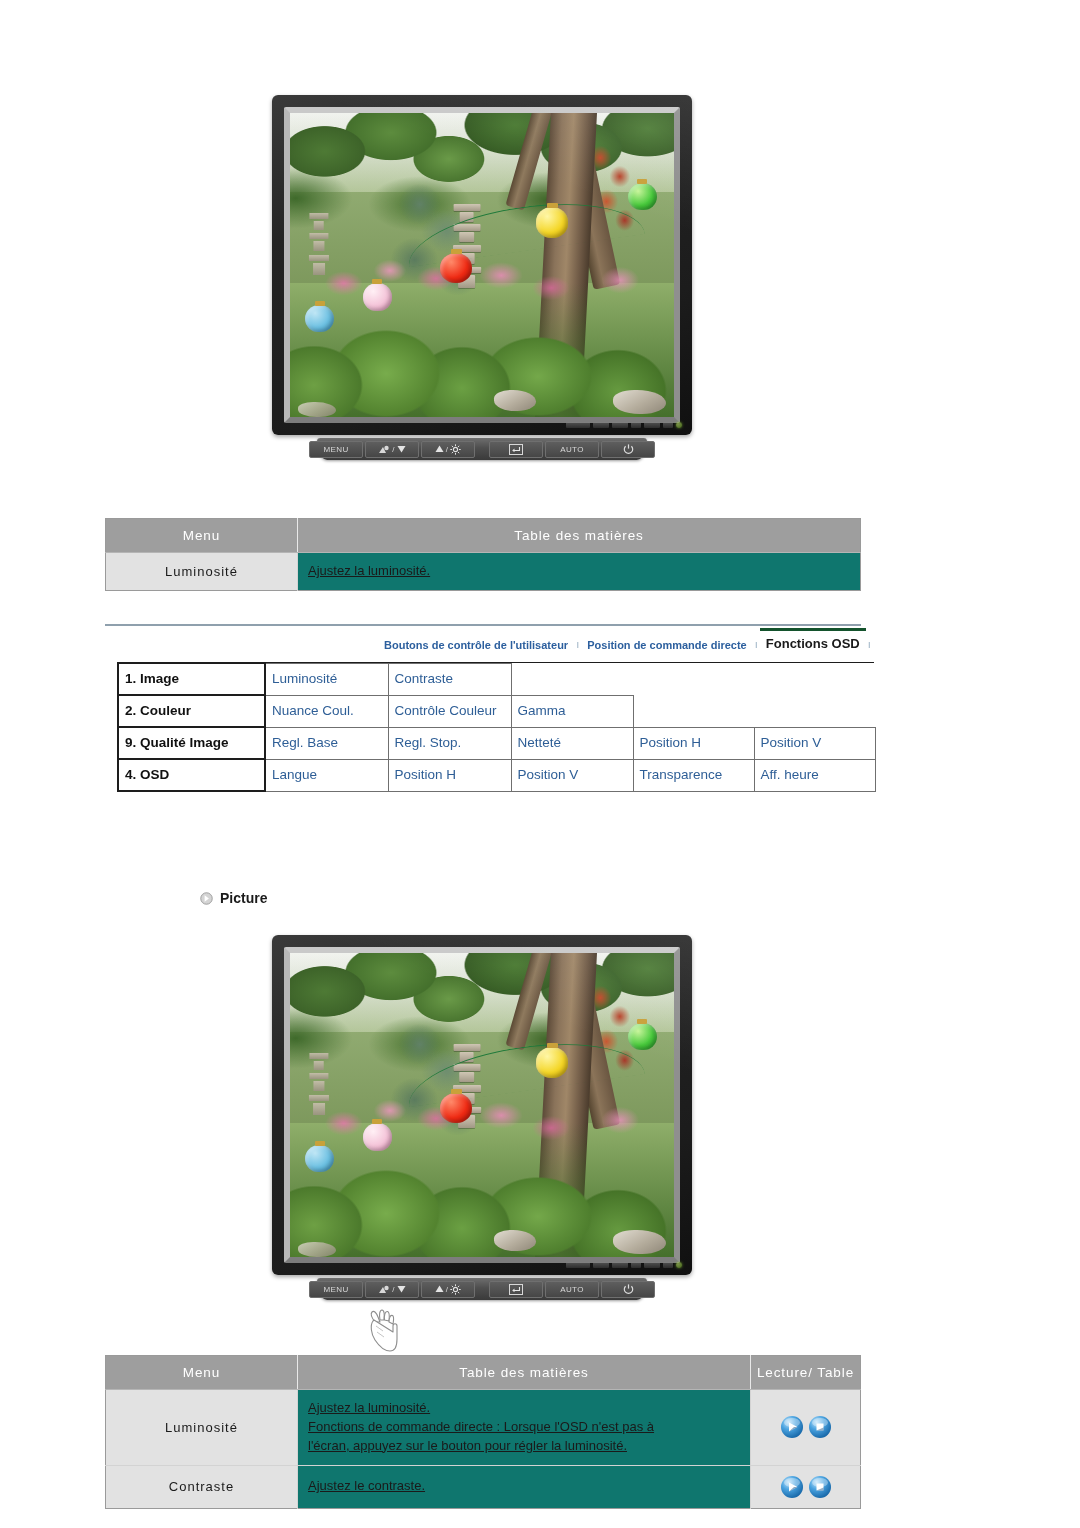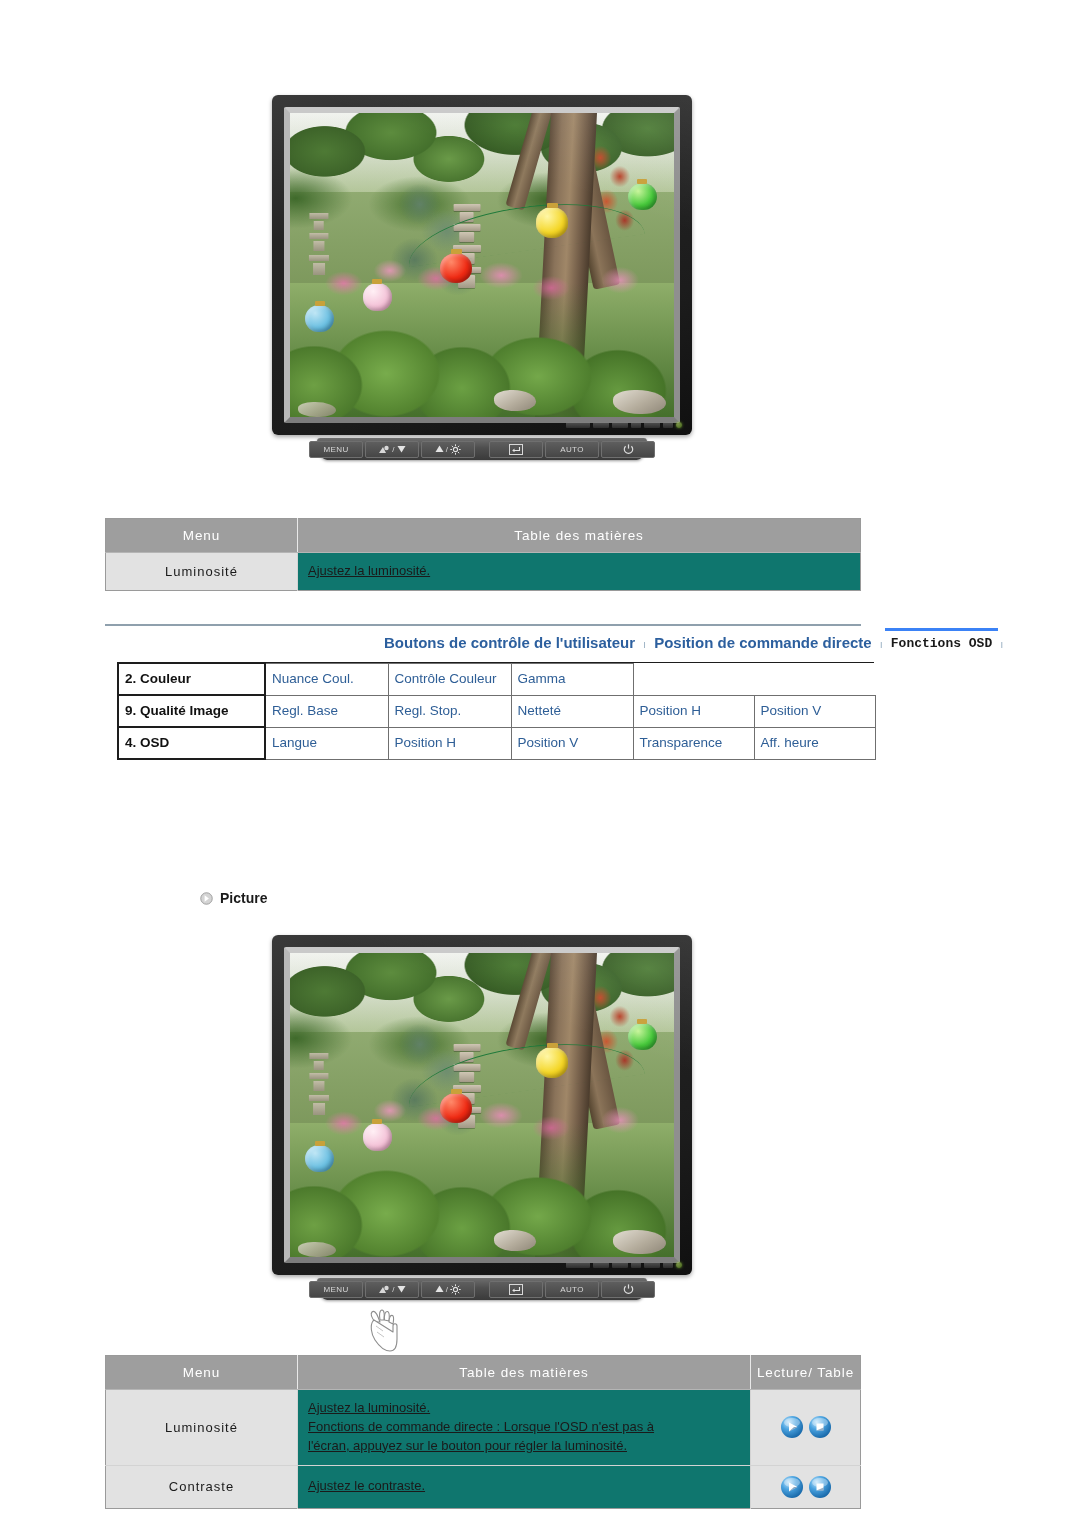--- a/index.html
+++ b/index.html
@@ -327,32 +327,31 @@
     align-items: flex-end;
     height: 30px;
   }
   .nav-rule {
     position: absolute;
     left: 0; top: 0;
     height: 2px;
     background: #8fa0ad;
   }
   .nav-item {
-    font-size: 15px;
+    font-size: 11px;
     color: #2c5f9e;
     padding: 7px 6px 3px;
     white-space: nowrap;
     font-weight: bold;
   }
   .nav-item.active {
     color: #1a1a1a;
     font-size: 13px;
-    border-top: 3px solid #3b82f6;
+    border-top: 3px solid #14532d;
     padding-top: 5px;
-    font-family: Liberation Mono, monospace;
   }
   .nav-sep {
     color: #9fb4c6;
     font-size: 11px;
     padding: 0 2px 4px;
   }
 
   
   .osd-map {
     position: absolute;
@@ -539,20 +538,28 @@
   <table class="osd-map" style="width:757px;">
     <colgroup>
       <col style="width:147px">
         <col style="width:123px">
         <col style="width:123px">
       <col style="width:122px">
         <col style="width:121px">
         <col style="width:121px">
     </colgroup>
     <tbody>
+      <tr>
+        <td class="lvl1">1. Image</td>
+        <td class="lvl2">Luminosité</td>
+        <td class="lvl2">Contraste</td>
+        <td class="blank"></td>
+        <td class="blank"></td>
+        <td class="blank"></td>
+      </tr>
       <tr>
         <td class="lvl1">2. Couleur</td>
         <td class="lvl2">Nuance Coul.</td>
         <td class="lvl2">Contrôle Couleur</td>
         <td class="lvl2">Gamma</td>
         <td class="blank"></td>
         <td class="blank"></td>
       </tr>
       <tr>
         <td class="lvl1">9. Qualité Image</td>

